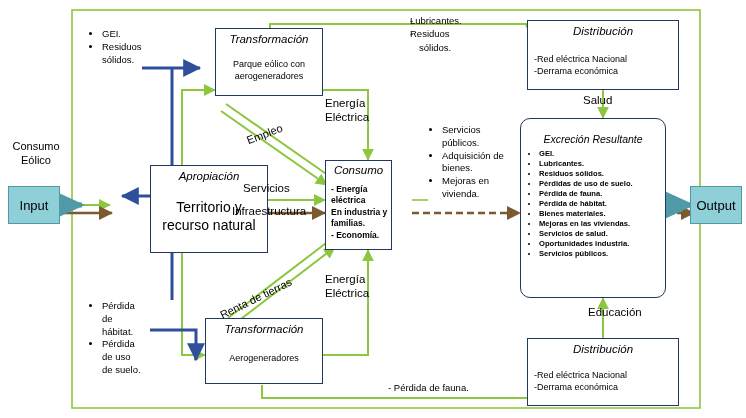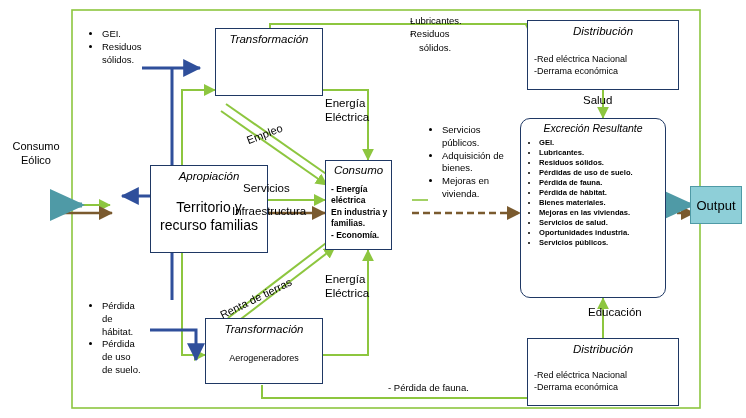--- a/index.html
+++ b/index.html
@@ -88,20 +88,23 @@
     <path d="M240,213 L325,213" stroke="#7a5a2e" stroke-width="2.4" fill="none" marker-end="url(#ahBrown)"></path>
     <path d="M412,213 L520,213" stroke="#7a5a2e" stroke-width="2.4" fill="none" stroke-dasharray="7,4" marker-end="url(#ahBrown)"></path>
     <path d="M666,213 L694,213" stroke="#7a5a2e" stroke-width="2.4" fill="none" stroke-dasharray="7,4" marker-end="url(#ahBrown)"></path>
 
     <path d="M66,205 L82,205" stroke="#4f9aa6" stroke-width="5" fill="none" marker-end="url(#ahTeal)"></path>
     <path d="M678,205 L692,205" stroke="#4f9aa6" stroke-width="5" fill="none" marker-end="url(#ahTeal)"></path>
 
     <path d="M412,200 L428,200" stroke="#8dc63f" stroke-width="1.6" fill="none"></path>
   </svg>
 
+  <div class="io" style="left:8px;top:186px;width:52px;height:38px;">
+    <span>Input</span>
+  </div>
   <div class="io" style="left:690px;top:186px;width:52px;height:38px;">
     <span>Output</span>
   </div>
 
   <div class="lbl" style="left:6px;top:140px;width:60px;font-size:11px;text-align:center;line-height:1.25;">
     <div>Consumo</div>
     <div>Eólico</div>
   </div>
 
   <div class="lbl small" style="left:90px;top:28px;width:60px;line-height:1.35;">
@@ -130,34 +133,38 @@
       <li>Pérdida</li>
       <li style="list-style:none;margin-left:-12px;padding-left:12px;">de uso</li>
       <li style="list-style:none;margin-left:-12px;padding-left:12px;">de suelo.</li>
     </ul>
   </div>
 
   <div class="lbl small" style="left:388px;top:382px;width:160px;">- Pérdida de fauna.</div>
 
   <div class="box bordered" style="left:215px;top:28px;width:108px;height:68px;">
     <div class="ttl" style="font-size:11.5px;margin-top:4px;">Transformación</div>
+    <div class="ctr" style="font-size:9px;margin-top:14px;line-height:1.3;">
+      <div>Parque eólico con</div>
+      <div>aerogeneradores</div>
+    </div>
   </div>
 
   <div class="box bordered" style="left:205px;top:318px;width:118px;height:66px;">
     <div class="ttl" style="font-size:11.5px;margin-top:4px;">Transformación</div>
     <div class="ctr" style="font-size:9px;margin-top:18px;">
       <div>Aerogeneradores</div>
     </div>
   </div>
 
   <div class="box bordered" style="left:122px;top:165px;width:118px;height:88px;margin-left:28px;">
     <div class="ttl" style="font-size:11.5px;margin-top:4px;">Apropiación</div>
     <div class="ctr" style="font-size:14px;margin-top:16px;line-height:1.3;">
       <div>Territorio y</div>
-      <div>recurso familias</div>
+      <div>recurso natural</div>
     </div>
   </div>
 
   <div class="box bordered" style="left:325px;top:160px;width:67px;height:90px;">
     <div class="ttl" style="font-size:11.5px;margin-top:3px;">Consumo</div>
     <div style="font-size:8.5px;font-weight:bold;margin:8px 0 0 5px;line-height:1.35;">
       <div>- Energía eléctrica</div>
       <div>En industria y</div>
       <div>familias.</div>
       <div>- Economía.</div>
@@ -182,21 +189,21 @@
 
   <div class="box bordered" style="left:527px;top:338px;width:152px;height:68px;">
     <div class="ttl" style="font-size:11.5px;margin-top:4px;">Distribución</div>
     <div style="font-size:9px;margin:14px 0 0 6px;line-height:1.35;">
       <div>-Red eléctrica Nacional</div>
       <div>-Derrama económica</div>
     </div>
   </div>
 
   <div class="box rounded" style="left:520px;top:118px;width:146px;height:180px;">
-    <div class="ttl" style="font-size:10.5px;margin-top:3px;">Excreción Resultante</div>
+    <div class="ttl" style="font-size:10.5px;margin-top:14px;">Excreción Resultante</div>
     <div style="font-size:7.6px;font-weight:bold;margin:4px 0 0 4px;line-height:1.32;">
       <ul class="bul" style="padding-left:14px;">
         <li>GEI.</li>
         <li>Lubricantes.</li>
         <li>Residuos sólidos.</li>
         <li>Pérdidas de uso de suelo.</li>
         <li>Pérdida de fauna.</li>
         <li>Pérdida de hábitat.</li>
         <li>Bienes materiales.</li>
         <li>Mejoras en las viviendas.</li>

